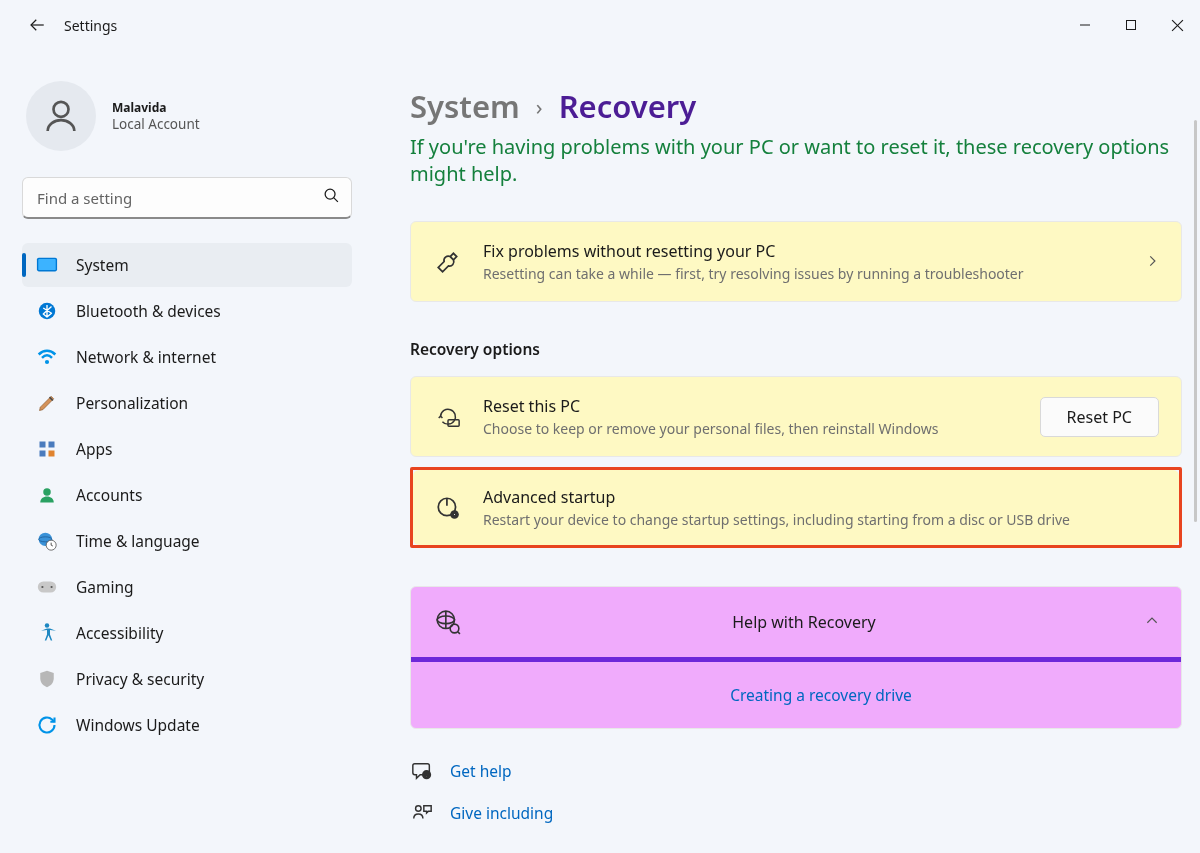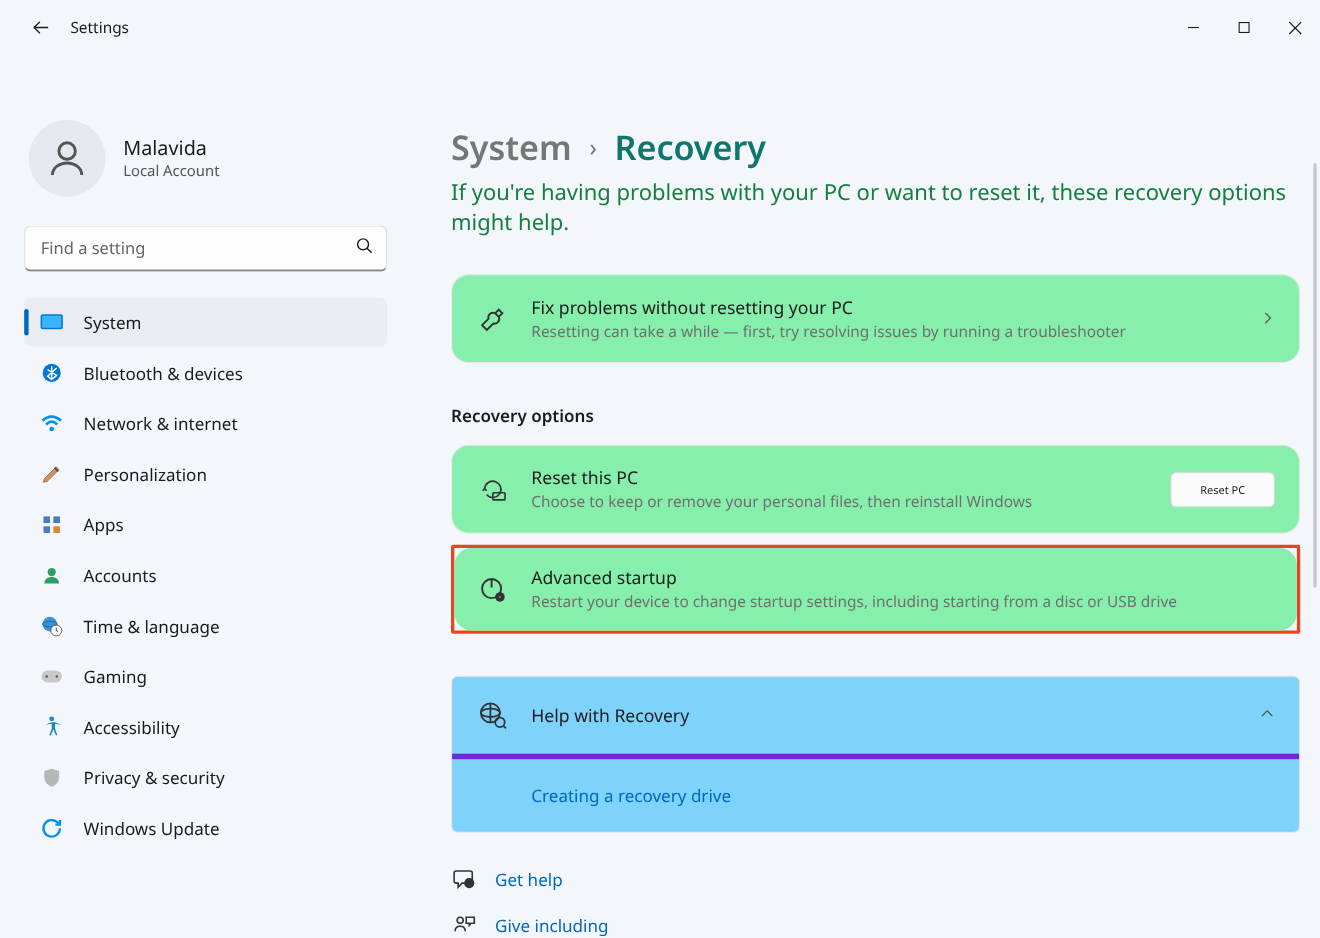--- a/index.html
+++ b/index.html
@@ -1,64 +1,64 @@
 <!DOCTYPE html>
 <html><head>
 <meta charset="utf-8">
 <style>
   * { box-sizing: border-box; margin: 0; padding: 0; font-family: "Segoe UI", "Segoe UI Variable", system-ui, sans-serif; }
   body { background: #f3f6fb; width: 1200px; height: 853px; overflow: hidden; color: #1b1b1b; }
-  .window { width: 1200px; height: 853px; display: flex; flex-direction: column; gap: 28px; }
+  .window { width: 1200px; height: 853px; display: flex; flex-direction: column; }
 
   
   .titlebar { height: 50px; display: flex; align-items: center; padding: 0 0 0 20px; }
   .titlebar .back { width: 34px; height: 34px; display:flex; align-items:center; justify-content:center; color:#1b1b1b;}
   .titlebar .title { margin-left: 10px; font-size: 14px; }
   .winbtns { margin-left: auto; display: flex; }
   .winbtn { width: 46px; height: 34px; display:flex; align-items:center; justify-content:center; color:#1b1b1b; }
 
   
   .body { flex: 1; display: flex; overflow: hidden; }
 
   
   .sidebar { width: 370px; padding: 25px 18px 0 22px; display:flex; flex-direction:column; gap: 8px; }
   .profile { display:flex; align-items:center; gap: 16px; padding: 6px 4px 18px 4px; }
   .avatar { width: 70px; height: 70px; border-radius: 50%; background:#e5e9ef; display:flex; align-items:center; justify-content:center; color:#555;}
-  .profile-name { font-size: 18px; font-weight:400; line-height:1.25;}
+  .profile-name { font-size: 12px; font-weight:700; line-height:1.25;}
   .profile-sub { font-size: 13.5px; color:#555; }
   .searchwrap { position: relative; margin-bottom: 10px;}
   .search { width: 100%; height: 42px; border: 1px solid #d9d9d9; border-bottom: 2px solid #8a8a8a; border-radius: 6px; background:#fdfdfd; font-size:15px; padding: 0 40px 0 14px; color:#555; }
   .search::placeholder{color:#646464;}
   .searchicon { position:absolute; right:12px; top:50%; transform:translateY(-50%); color:#1b1b1b;}
   .navlist { display:flex; flex-direction:column; gap:2px; margin-top:6px;}
   .navitem { display:flex; align-items:center; gap:18px; height:44px; padding: 0 14px; border-radius:6px; font-size:15.5px; color:#1b1b1b; position:relative;}
   .navitem.active { background:#e9edf2; }
   .navitem.active::before { content:""; position:absolute; left:0; top:10px; bottom:10px; width:3.5px; background:#0067c0; border-radius:3px;}
   .navicon { width:22px; height:22px; display:flex; align-items:center; justify-content:center; font-size:16px;}
 
   
   .main { flex:1; overflow-y:auto; padding: 35px 18px 50px 40px; position:relative;}
   .breadcrumb { display:flex; align-items:center; gap:16px; font-size:31px; }
   .breadcrumb .bc-parent { color:#767676; font-weight:600;}
   .breadcrumb .bc-sep { color:#767676; font-weight:400; font-size:22px;}
-  .breadcrumb .bc-current { font-weight:600; color:#0f766e;}
+  .breadcrumb .bc-current { font-weight:600; color:#4c1d95;}
   .subtitle { margin-top:6px; font-size:20px; color:#15803d;}
-  .card { background:#86efac; border:1px solid #e8e8e8; border-radius:16px; display:flex; align-items:center; padding: 18px 22px; gap:20px;}
+  .card { background:#fef9c3; border:1px solid #e8e8e8; border-radius:6px; display:flex; align-items:center; padding: 18px 22px; gap:20px;}
   .card.mt-big { margin-top:34px;}
   .card.mt-med { margin-top:16px;}
   .card .icon { width:30px; height:30px; display:flex; align-items:center; justify-content:center; color:#333; flex-shrink:0;}
   .card .txt { flex:1; }
   .card .ttl { font-size:16px; color:#1b1b1b;}
   .card .sub { font-size:14px; color:#6f6f6f; margin-top:2px;}
   .chev { color:#555; }
   .section-heading { font-size:15.5px; font-weight:600; margin-top:36px; margin-bottom:8px;}
-  .btn { background:#fbfbfb; border:1px solid #d9d9d9; border-radius:5px; padding: 8px 26px; font-size:10px; color:#1b1b1b; white-space:nowrap;}
+  .btn { background:#fbfbfb; border:1px solid #d9d9d9; border-radius:5px; padding: 8px 26px; font-size:16px; color:#1b1b1b; white-space:nowrap;}
   .highlight { border:3px solid #e8441f; border-radius:2px; margin-top:10px; }
   .highlight .card { border:none; margin:0; padding:16px 20px;}
-  .helpcard { background:#7dd3fc; border:1px solid #e8e8e8; border-radius:6px; margin-top:38px;}
+  .helpcard { background:#f0abfc; border:1px solid #e8e8e8; border-radius:6px; margin-top:38px;text-align:center;}
   .helpcard-header { display:flex; align-items:center; padding:20px 22px; gap:20px;}
   .helpcard-header .icon{ width:30px;height:30px;display:flex;align-items:center;justify-content:center;color:#333;}
   .helpcard-header .ttl{ flex:1; font-size:16px;}
   .helpcard-body { border-top:5px solid #6d28d9; padding:22px 22px 22px 72px;}
   .link { color:#0067c0; font-size:15.5px;}
   .footerlinks { margin-top:30px; display:flex; flex-direction:column; gap:18px;}
   .flink { display:flex; align-items:center; gap:16px;}
   .flink .icon { width:24px;height:24px;display:flex;align-items:center;justify-content:center;color:#333;}
   .scrollbar-track { position:absolute; right:3px; top:70px; bottom:40px; width:4px; }
   .scrollbar-thumb { position:absolute; right:0; top:0; width:3px; height:58%; background:#c7c7c7; border-radius:3px;}

